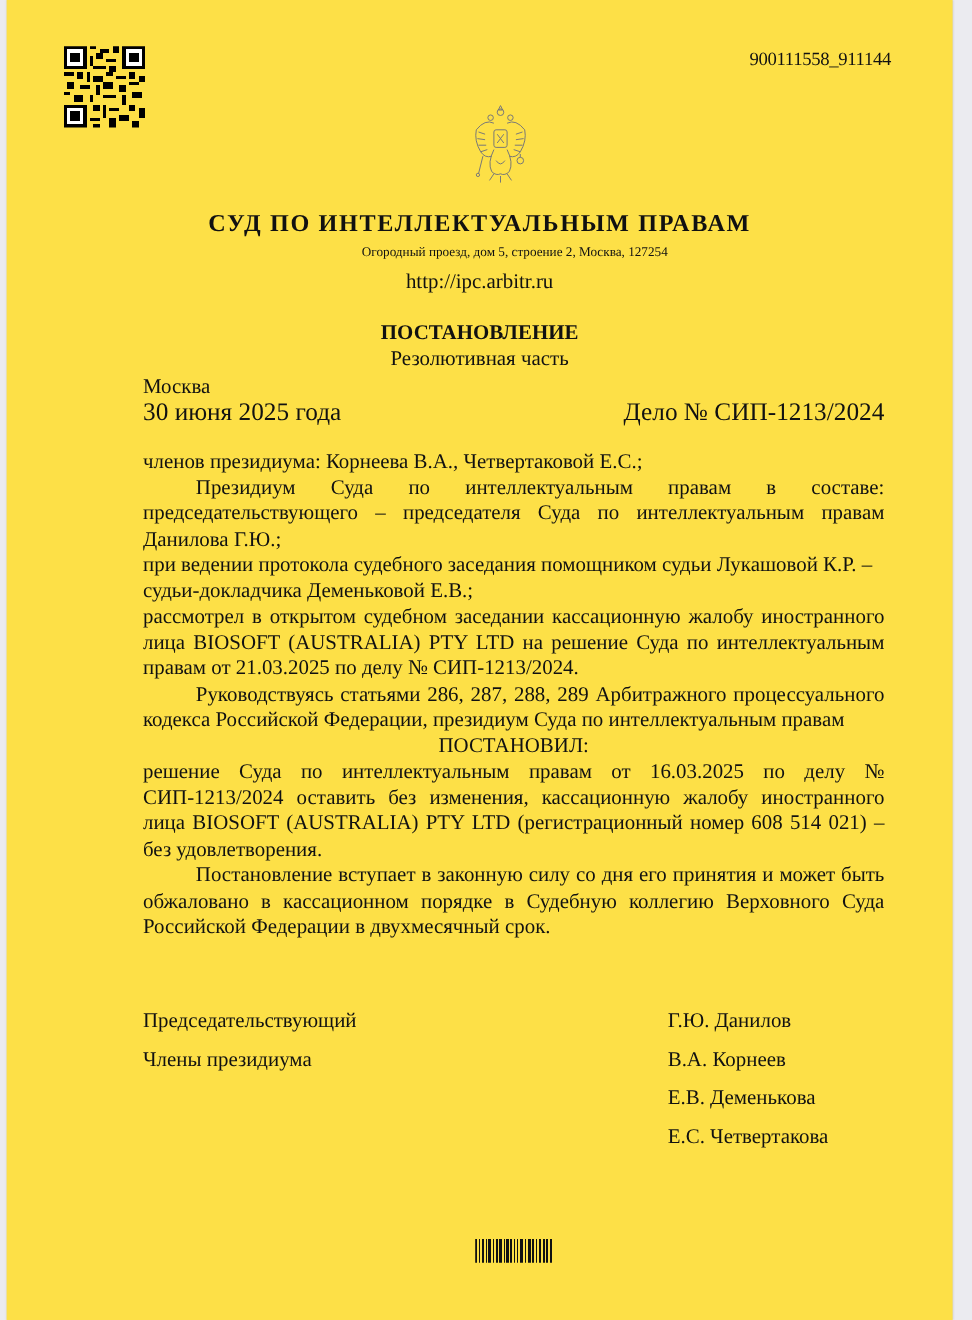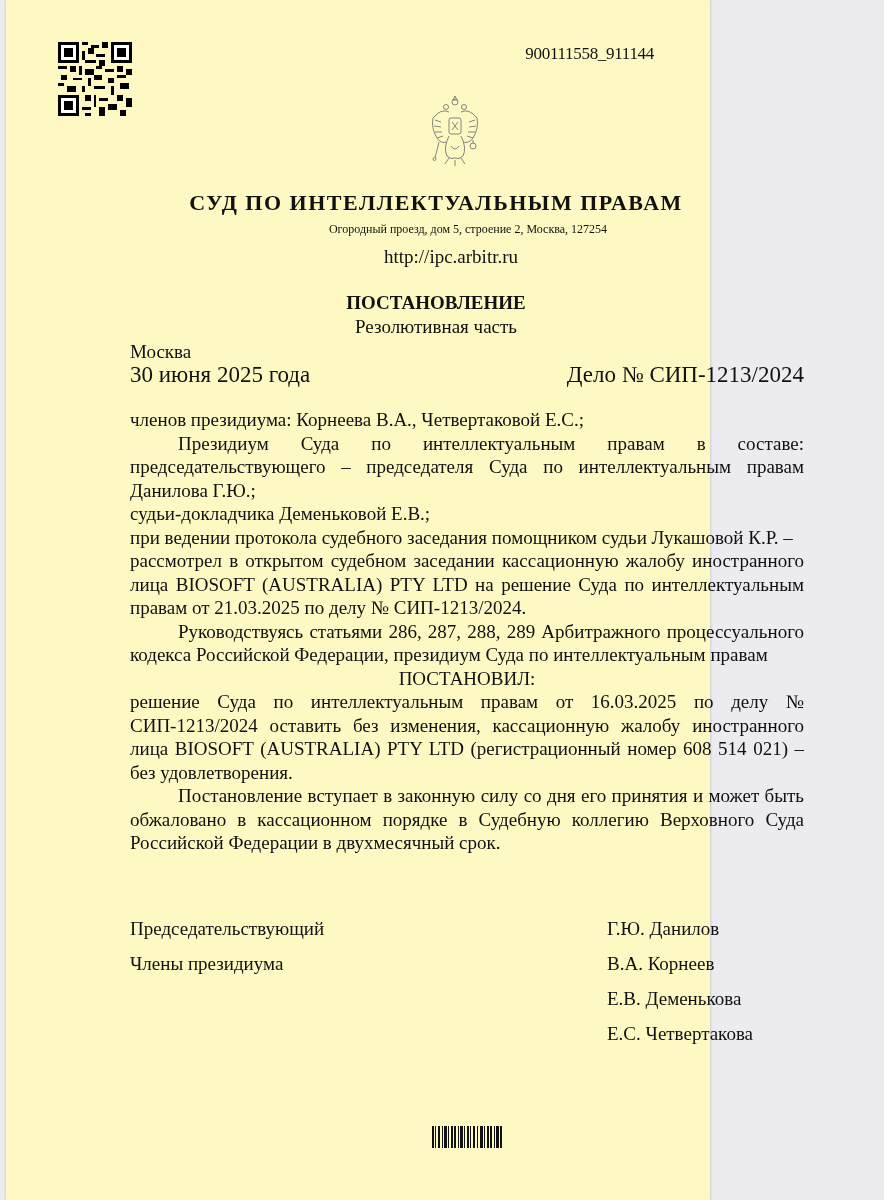--- a/index.html
+++ b/index.html
@@ -4,31 +4,31 @@
 <style>
   html, body { margin: 0; padding: 0; }
   body {
     width: 884px; height: 1200px; overflow: hidden;
     background: #ebebf0;
     font-family: "Liberation Serif", serif;
     color: #111;
     position: relative;
   }
   .page {
-    position: absolute; left: 6px; top: 0; width: 704px; height: 1200px;
-    background: #fef9c3;
+    position: absolute; left: 6px; top: 0; width: 860px; height: 1200px;
+    background: #fde047;
     box-shadow: 1px 0 2px rgba(0,0,0,0.12), -1px 0 2px rgba(0,0,0,0.08);
   }
   .qr { position: absolute; left: 50px; top: 42px; width: 78px; height: 74px; }
   .docid { position: absolute; right: 56px; top: 44px; font-size: 17px; letter-spacing: -0.3px; }
   .emblem { position: absolute; left: 421px; top: 92px; width: 56px; width: 56px; height: 80px; }
   .center { position: absolute; left: 0; width: 860px; text-align: center; }
   .court-title { top: 190px; font-size: 22px; font-weight: bold; letter-spacing: 1.5px; }
   .address { top: 222px; font-size: 12px; padding-left: 32px; }
-  .website { top: 246px; font-size: 19px; margin-left: 15px; }
+  .website { top: 246px; font-size: 19px; }
   .doctype { top: 292px; font-size: 19px; font-weight: bold; }
   .doctype-sub { top: 316px; font-size: 19px; }
   .body-text {
     position: absolute; left: 124px; width: 674px;
     font-size: 19px; line-height: 23.5px;
   }
   .city { top: 340px; }
   .date-row { position: absolute; left: 124px; width: 674px; top: 362px; font-size: 23px; display: flex; justify-content: space-between; }
   .p { margin: 0; text-align: justify; text-align-last: left; }
   .p.indent { text-indent: 48px; }
@@ -130,22 +130,22 @@
 
   <div class="body-text city">Москва</div>
   <div class="date-row">
     <span>30 июня 2025 года</span>
     <span>Дело № СИП-1213/2024</span>
   </div>
 
   <div class="body-text main-text">
     <p class="p">членов президиума: Корнеева В.А., Четвертаковой Е.С.;</p>
     <p class="p indent">Президиум Суда по интеллектуальным правам в составе: председательствующего – председателя Суда по интеллектуальным правам Данилова Г.Ю.;</p>
+    <p class="p">при ведении протокола судебного заседания помощником судьи Лукашовой К.Р. –</p>
     <p class="p">судьи-докладчика Деменьковой Е.В.;</p>
-    <p class="p">при ведении протокола судебного заседания помощником судьи Лукашовой К.Р. –</p>
     <p class="p">рассмотрел в открытом судебном заседании кассационную жалобу иностранного лица BIOSOFT (AUSTRALIA) PTY LTD на решение Суда по интеллектуальным правам от 21.03.2025 по делу № СИП-1213/2024.</p>
     <p class="p indent">Руководствуясь статьями 286, 287, 288, 289 Арбитражного процессуального кодекса Российской Федерации, президиум Суда по интеллектуальным правам</p>
     <p class="decided">ПОСТАНОВИЛ:</p>
     <p class="p">решение Суда по интеллектуальным правам от 16.03.2025 по делу № СИП-1213/2024 оставить без изменения, кассационную жалобу иностранного лица BIOSOFT (AUSTRALIA) PTY LTD (регистрационный номер 608 514 021) – без удовлетворения.</p>
     <p class="p indent">Постановление вступает в законную силу со дня его принятия и может быть обжаловано в кассационном порядке в Судебную коллегию Верховного Суда Российской Федерации в двухмесячный срок.</p>
   </div>
 
   <div class="signatures">
     <div class="sig-row">
       <span class="sig-role">Председательствующий</span>

